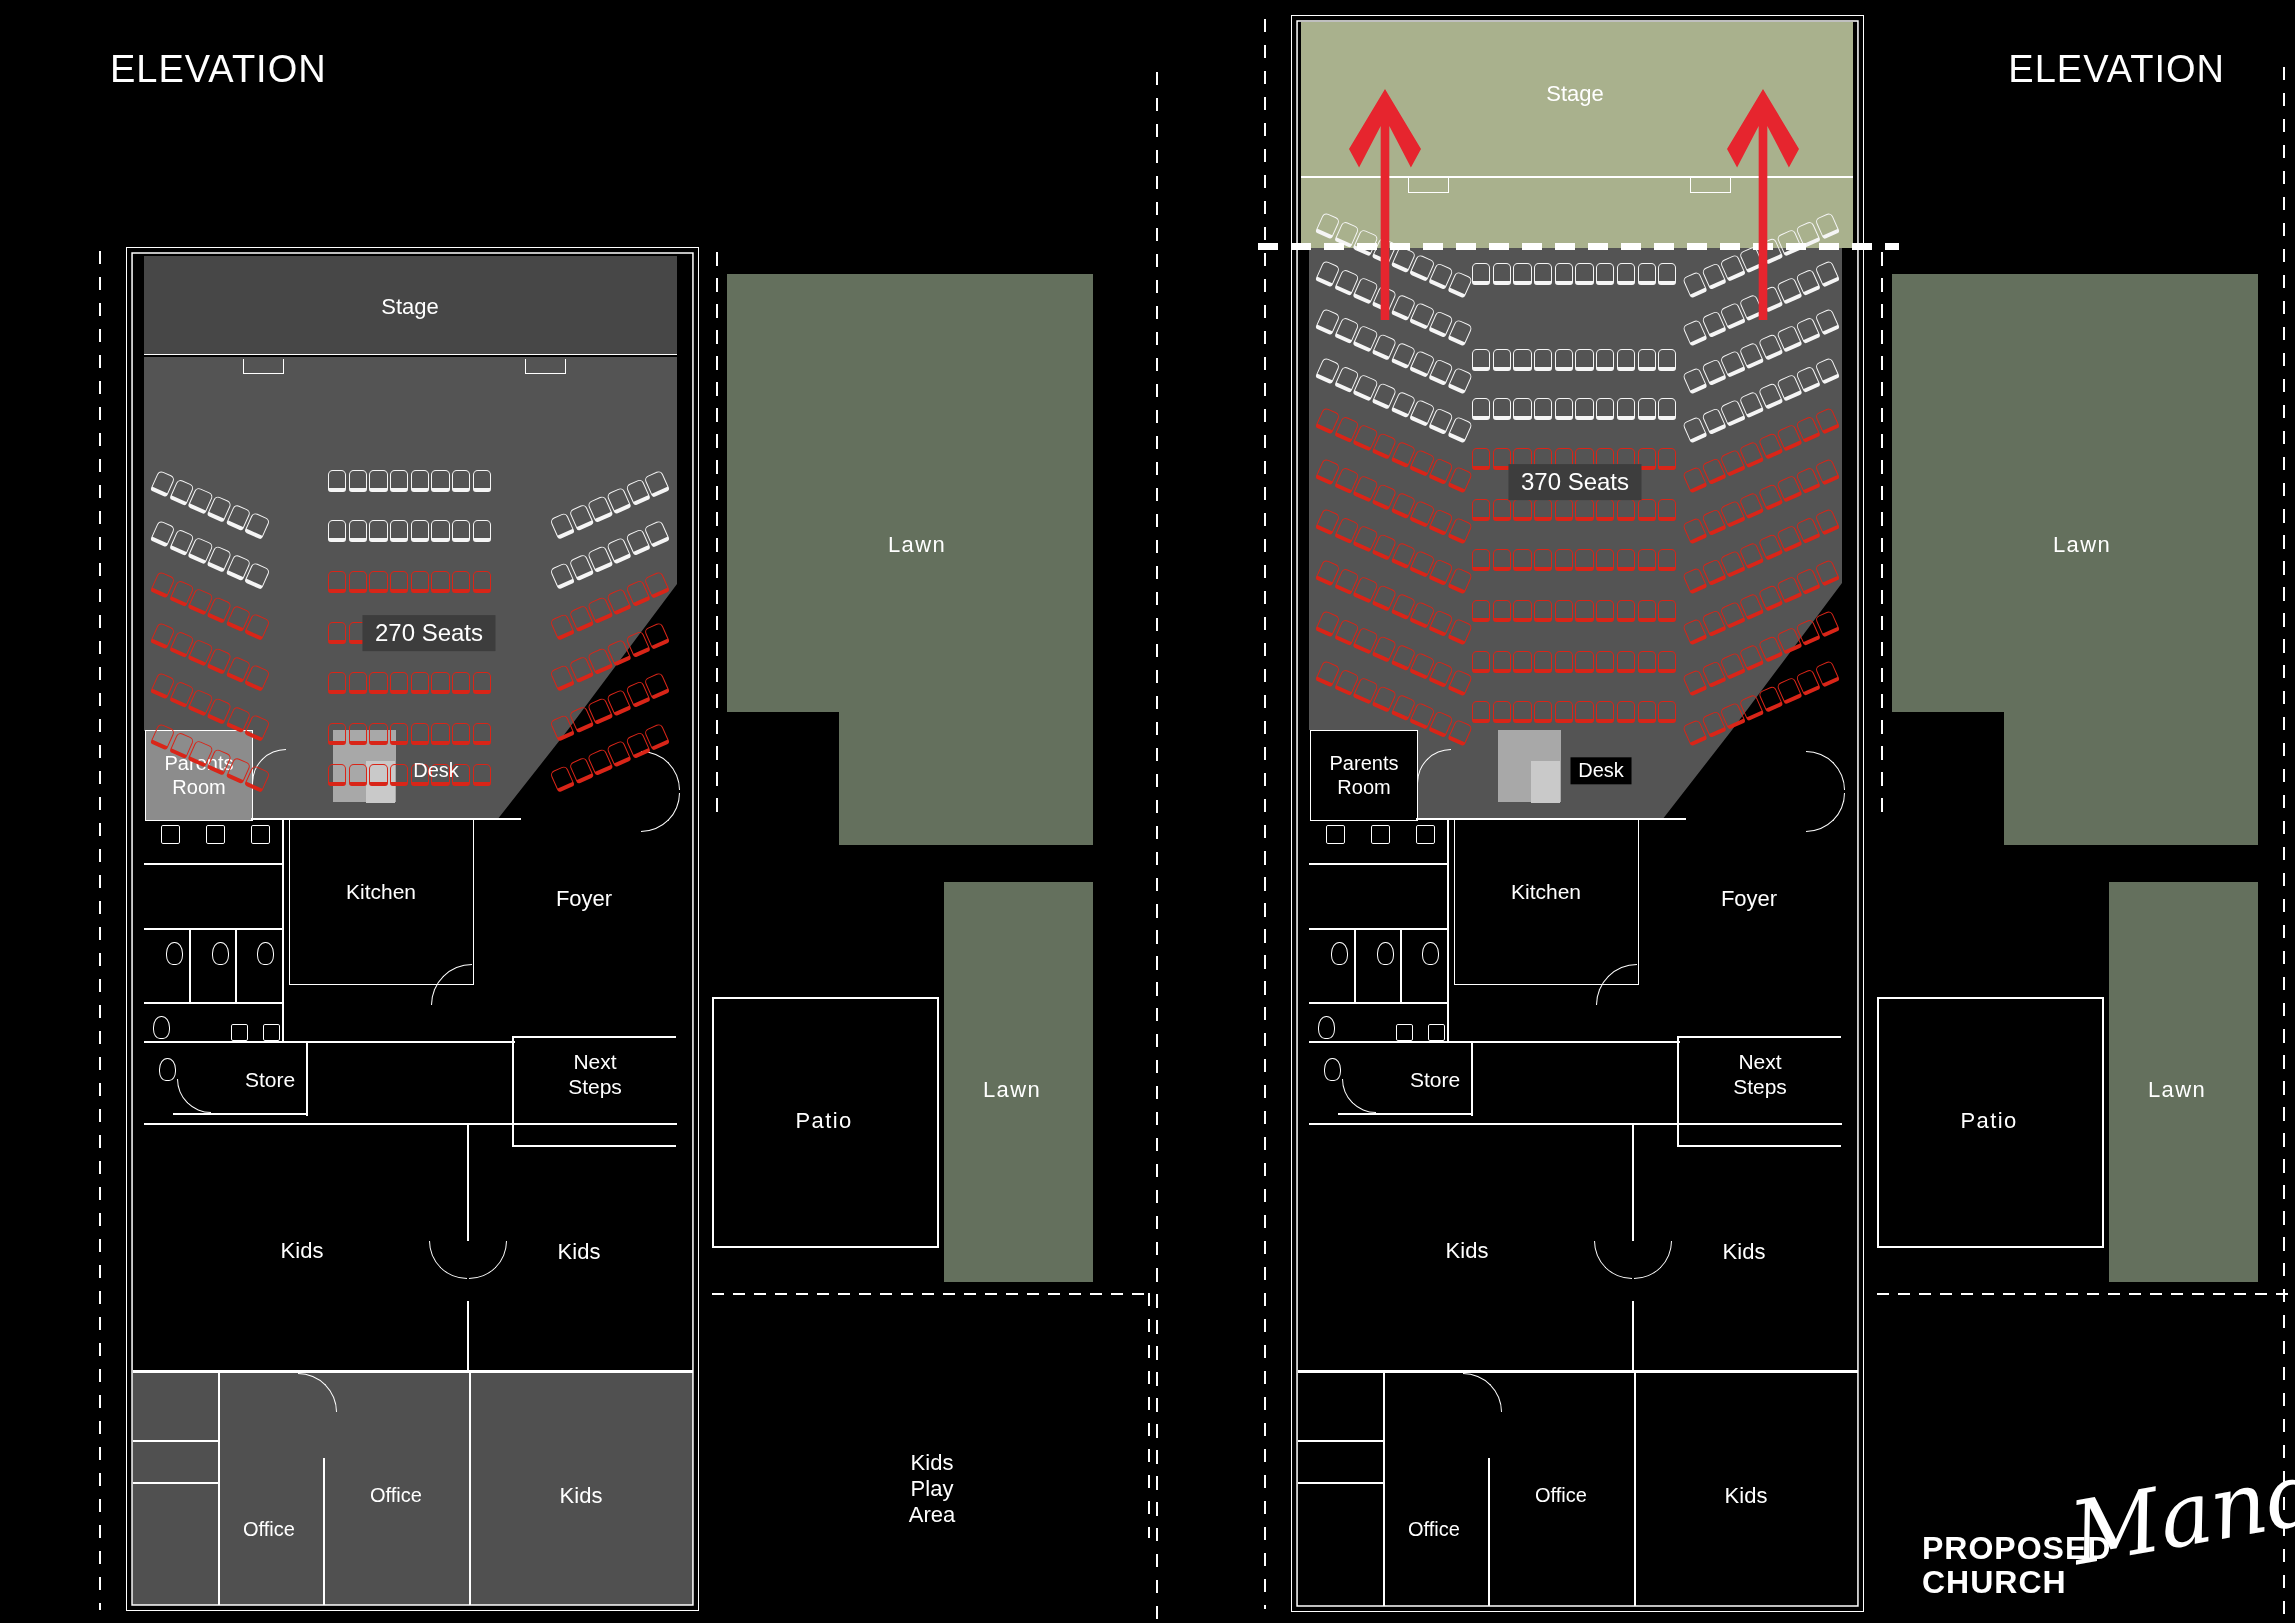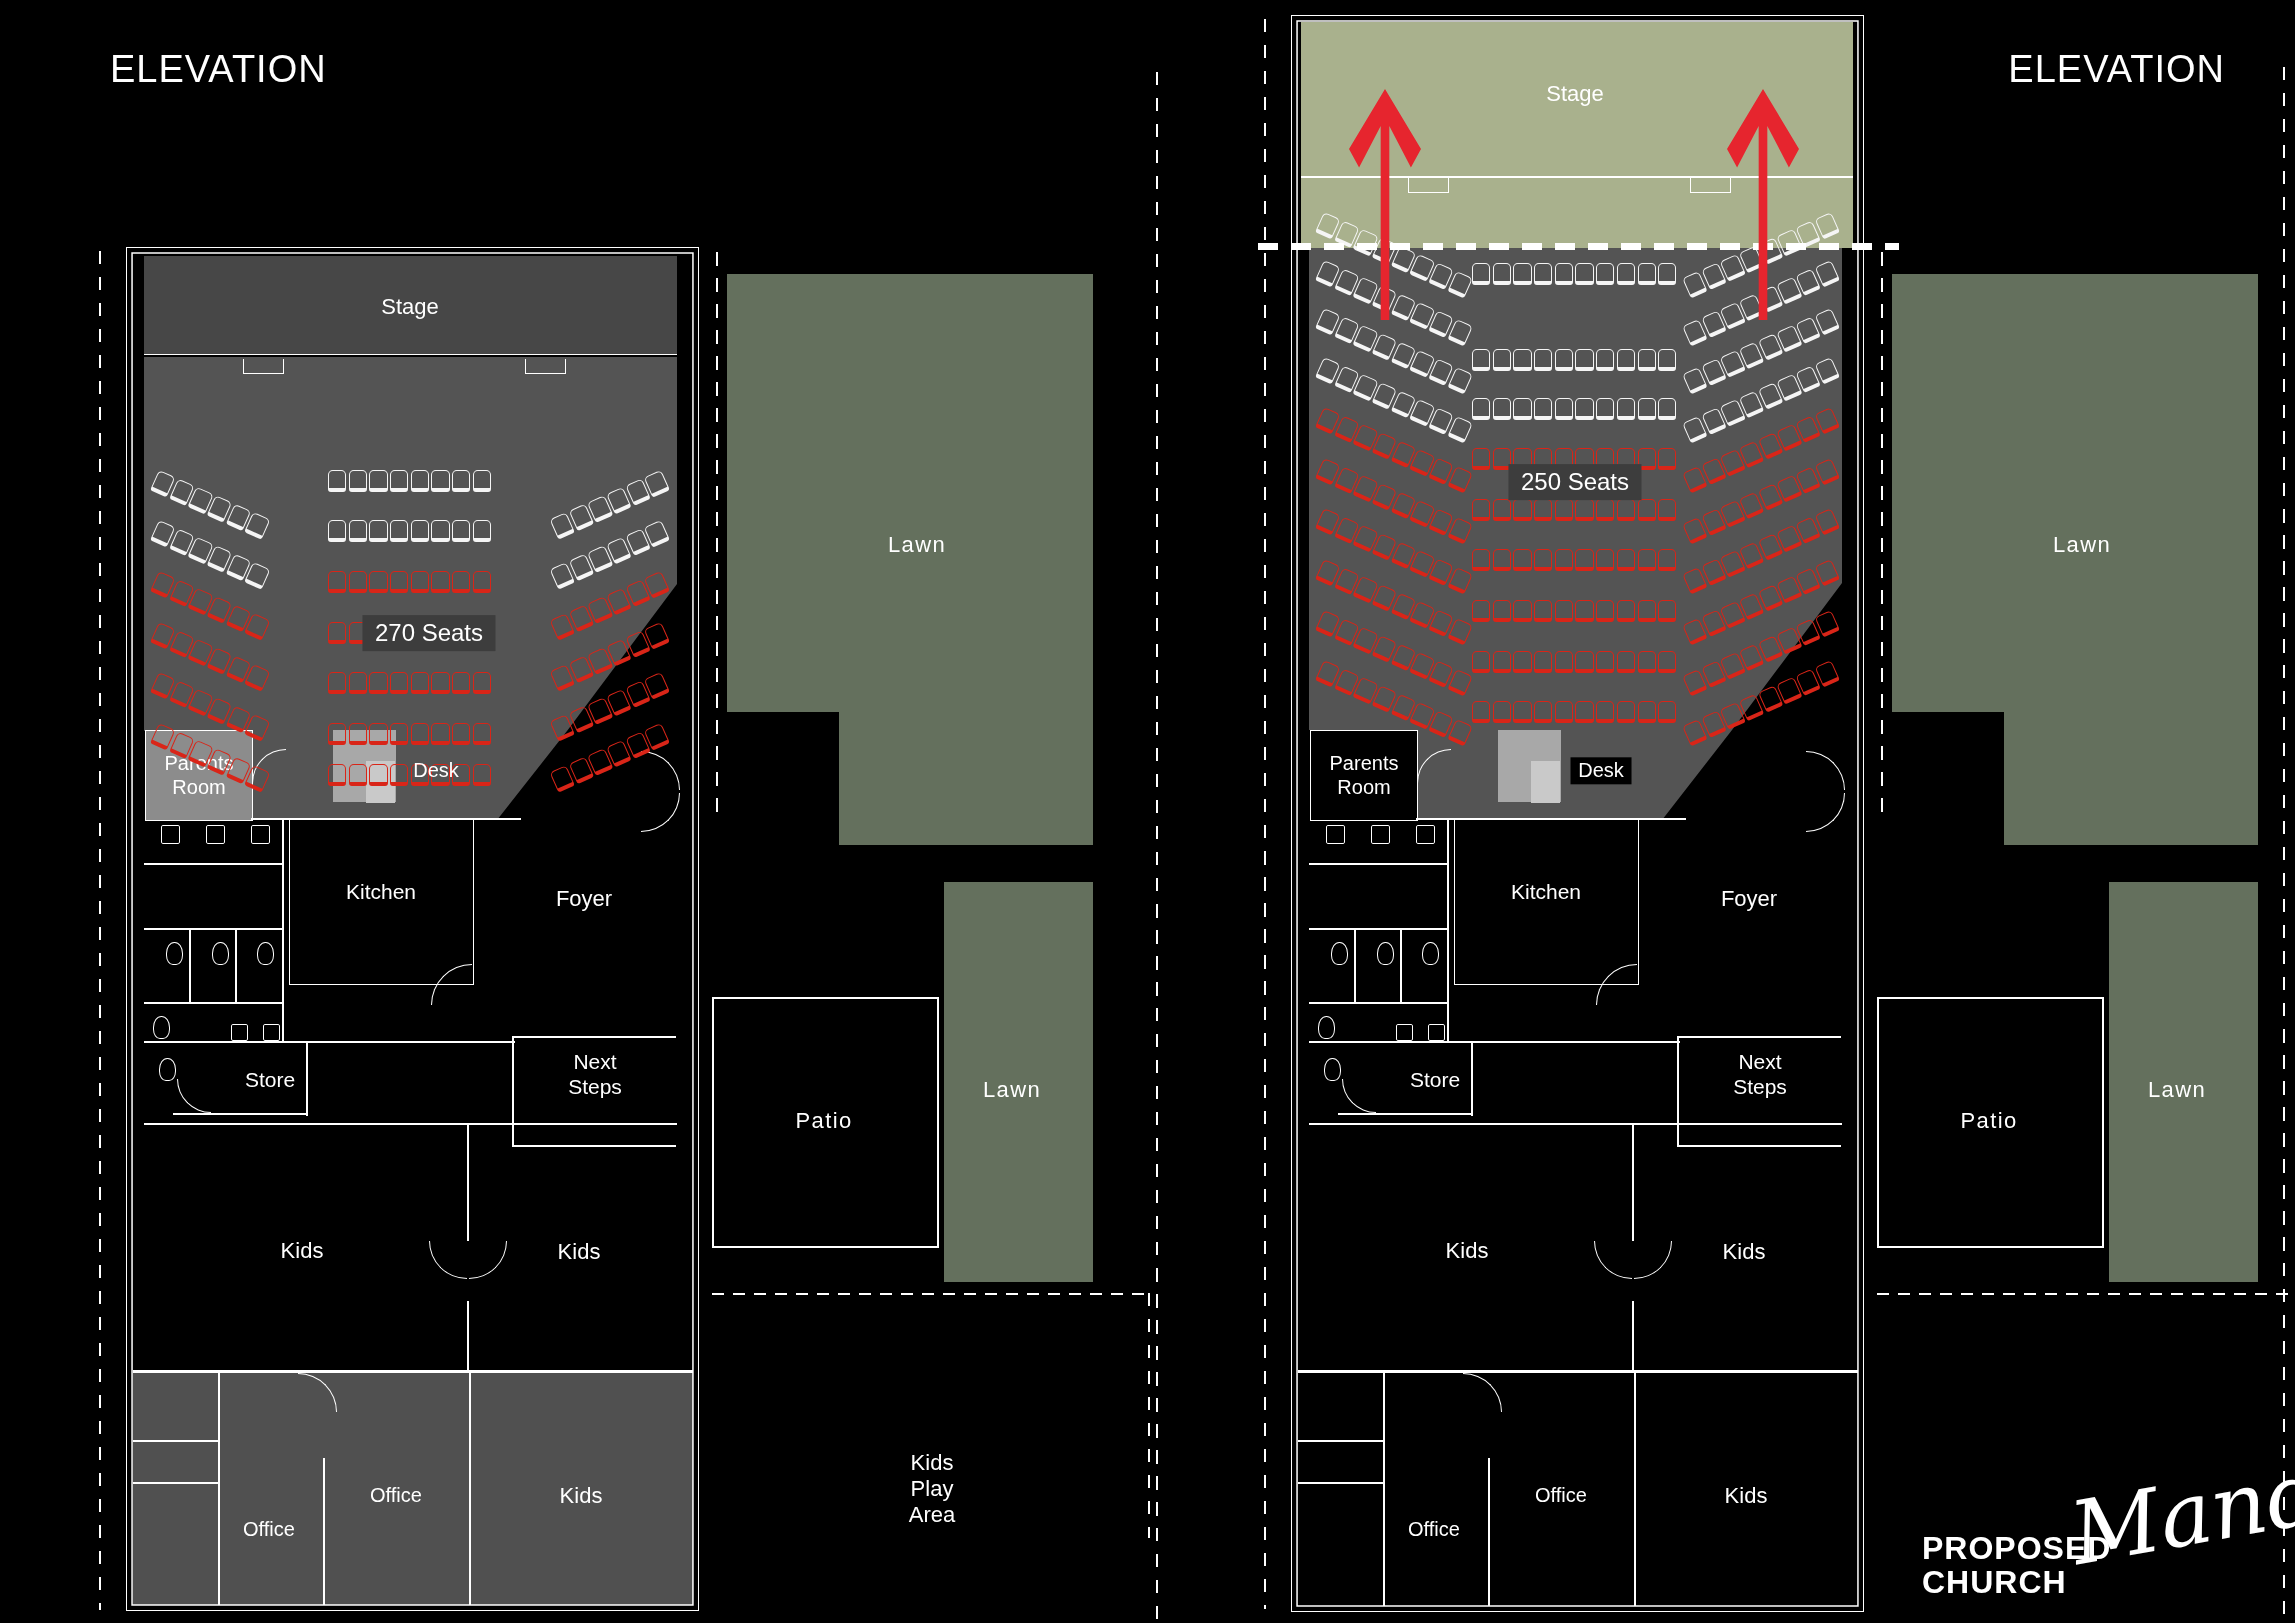--- a/index.html
+++ b/index.html
@@ -336,21 +336,21 @@
   <section class="plan" style="left:1165px;width:1130px;">
     <div class="floor p1" style="left:144px;top:248px;width:533px;height:572px;"></div>
     <div class="green" style="left:136px;top:22px;width:552px;height:226px;"></div>
     <div class="stage-line" style="left:136px;top:176px;width:552px;height:1.9px;"></div>
     <div class="step" style="left:243px;top:178px;width:39px;height:13.5px;background:transparent;"></div>
     <div class="step" style="left:525px;top:178px;width:39px;height:13.5px;background:transparent;"></div>
     <div class="lbl big" style="left:410px;top:94px;">Stage</div>
     <div class="hdash-thick" style="left:93px;top:243px;width:641px;"></div>
     <div class="arrow" style="left:184px;top:89px;"></div>
     <div class="arrow" style="left:562px;top:89px;"></div>
-    <div class="seatlbl" style="left:410px;top:482px;">250 Seats</div>
+    <div class="seatlbl" style="left:410px;top:482px;">370 Seats</div>
 
     <div class="parents" style="left:145px;top:730px;width:106px;height:89px;background:#000;">
       <span class="lbl sm" style="position:static;transform:none;">Parents
 Room</span>
     </div>
     <div class="desk" style="left:333px;top:730px;width:63px;height:72px;"></div>
     <div class="desk-acc" style="left:366px;top:761px;width:29px;height:42px;"></div>
     <div class="lbl sm desklbl-boxed" style="left:436px;top:771px;">Desk</div>
 
     <div class="room" style="left:289px;top:819px;width:183px;height:164px;"></div>

